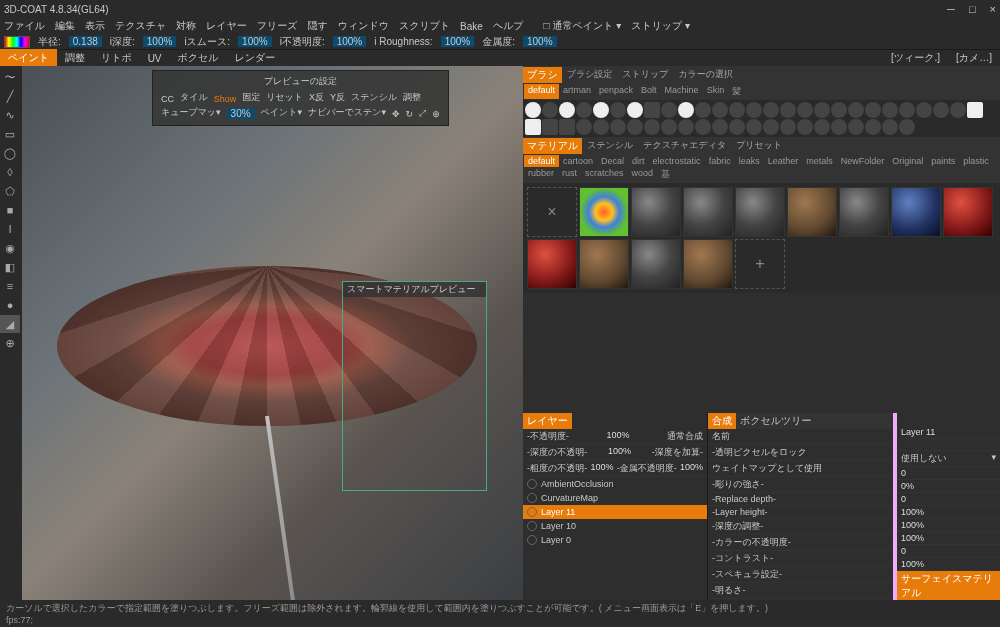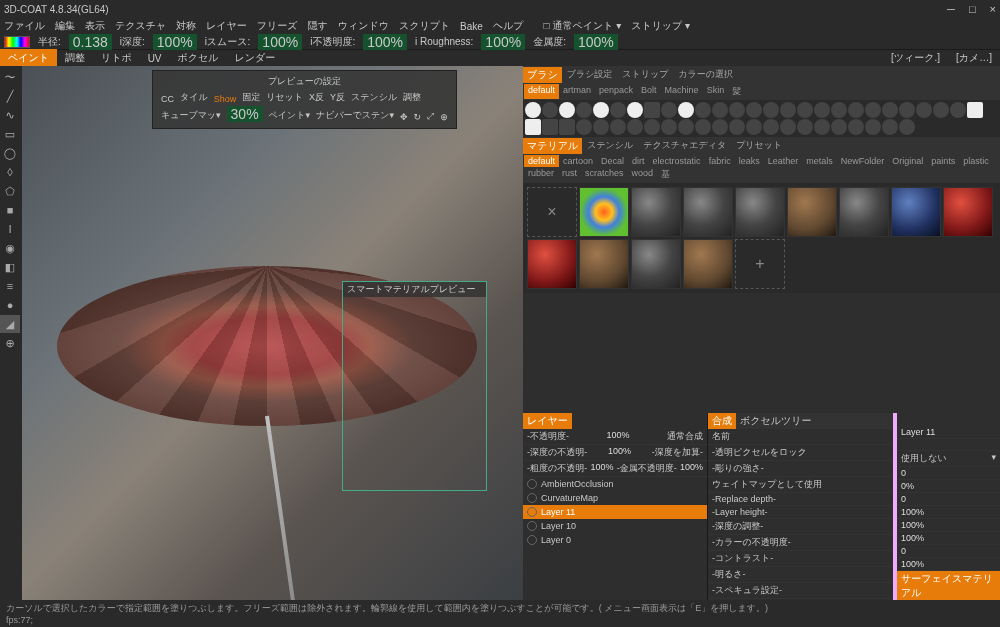--- a/index.html
+++ b/index.html
@@ -48,21 +48,21 @@
 .lower { display:flex; flex:1; background:#2e2e2e; overflow:hidden; }
 .lcol { width:185px; border-right:1px solid #1a1a1a; }
 .mcol { flex:1; border-right:4px solid #f0abfc; }
 .rcol { width:103px; }
 .prow { display:flex; justify-content:space-between; padding:1px 4px; font-size:9px; border-bottom:1px solid #333; }
 .prow .val { color:#ddd; }
 .layerlist .lr { display:flex; align-items:center; padding:2px 4px; font-size:9px; gap:4px; }
 .layerlist .lr.sel { background:#e87c0a; color:#fff; }
 .layerlist .eye { width:10px; height:10px; border:1px solid #666; border-radius:50%; }
 .statusbar { position:absolute; bottom:0; left:0; right:0; padding:2px 6px; font-size:9px; color:#999; background:#2a2a2a; }
-.field { background:#14532d; padding:0 4px; font-size:14px; }
+.field { background:#0c4a6e; padding:0 4px; font-size:10px; }
 .hdr-row{display:flex;align-items:center;background:#333;}
 </style>
 </head>
 <body>
 
 <div class="titlebar">
   <span>3D-COAT 4.8.34(GL64)</span>
   <div class="wc">
     <span>─</span>
     <span>□</span>
@@ -337,45 +337,45 @@
             <span class="panelhdr">合成</span>
             <span style="padding:1px 4px;font-size:10px">ボクセルツリー</span>
           </div>
         <div class="prow">
             <span>名前</span>
           </div>
         <div class="prow">
             <span>-透明ピクセルをロック</span>
           </div>
         <div class="prow">
+            <span>ウェイトマップとして使用</span>
+          </div>
+        <div class="prow">
             <span>-彫りの強さ-</span>
           </div>
         <div class="prow">
-            <span>ウェイトマップとして使用</span>
-          </div>
-        <div class="prow">
             <span>-Replace depth-</span>
           </div>
         <div class="prow">
             <span>-Layer height-</span>
           </div>
         <div class="prow">
             <span>-深度の調整-</span>
           </div>
         <div class="prow">
             <span>-カラーの不透明度-</span>
           </div>
         <div class="prow">
             <span>-コントラスト-</span>
           </div>
         <div class="prow">
+            <span>-スペキュラ設定-</span>
+          </div>
+        <div class="prow">
             <span>-明るさ-</span>
-          </div>
-        <div class="prow">
-            <span>-スペキュラ設定-</span>
           </div>
         <div class="prow">
             <span>-光沢度の明るさ-</span>
           </div>
 
       </div>
       <div class="rcol">
         <div style="height:13px"></div>
         <div class="prow">
             <span class="val">Layer 11</span>

